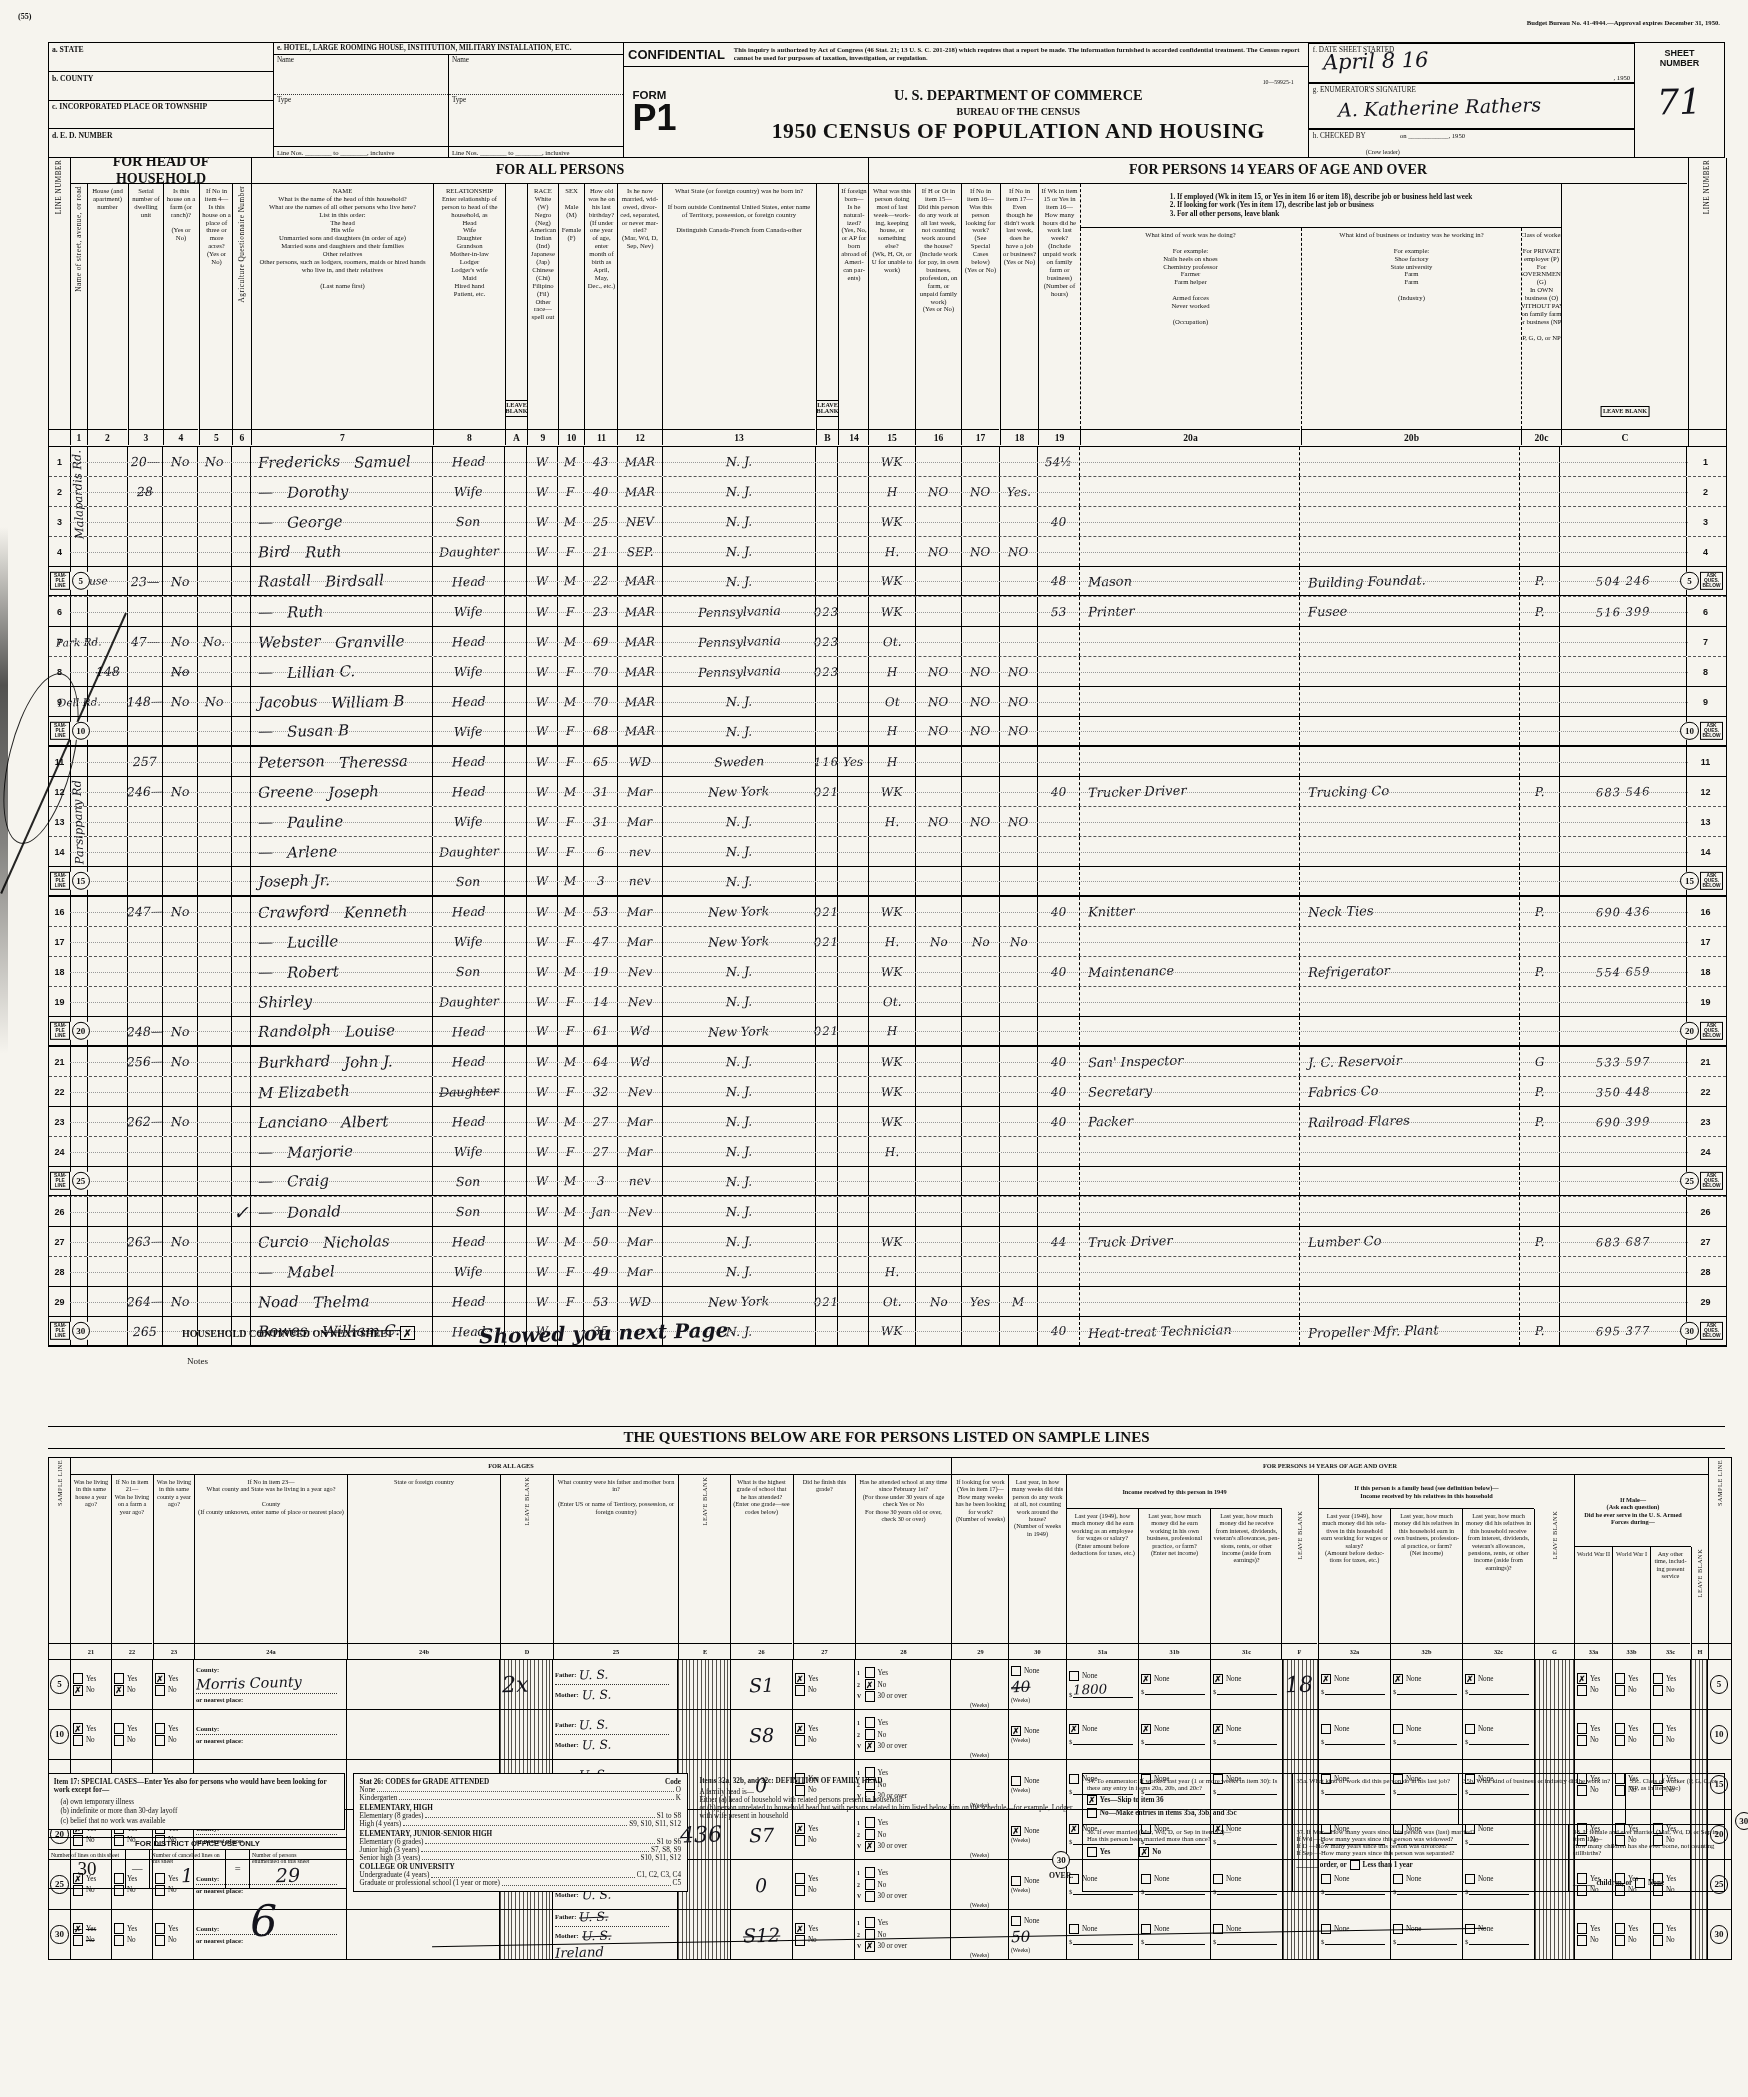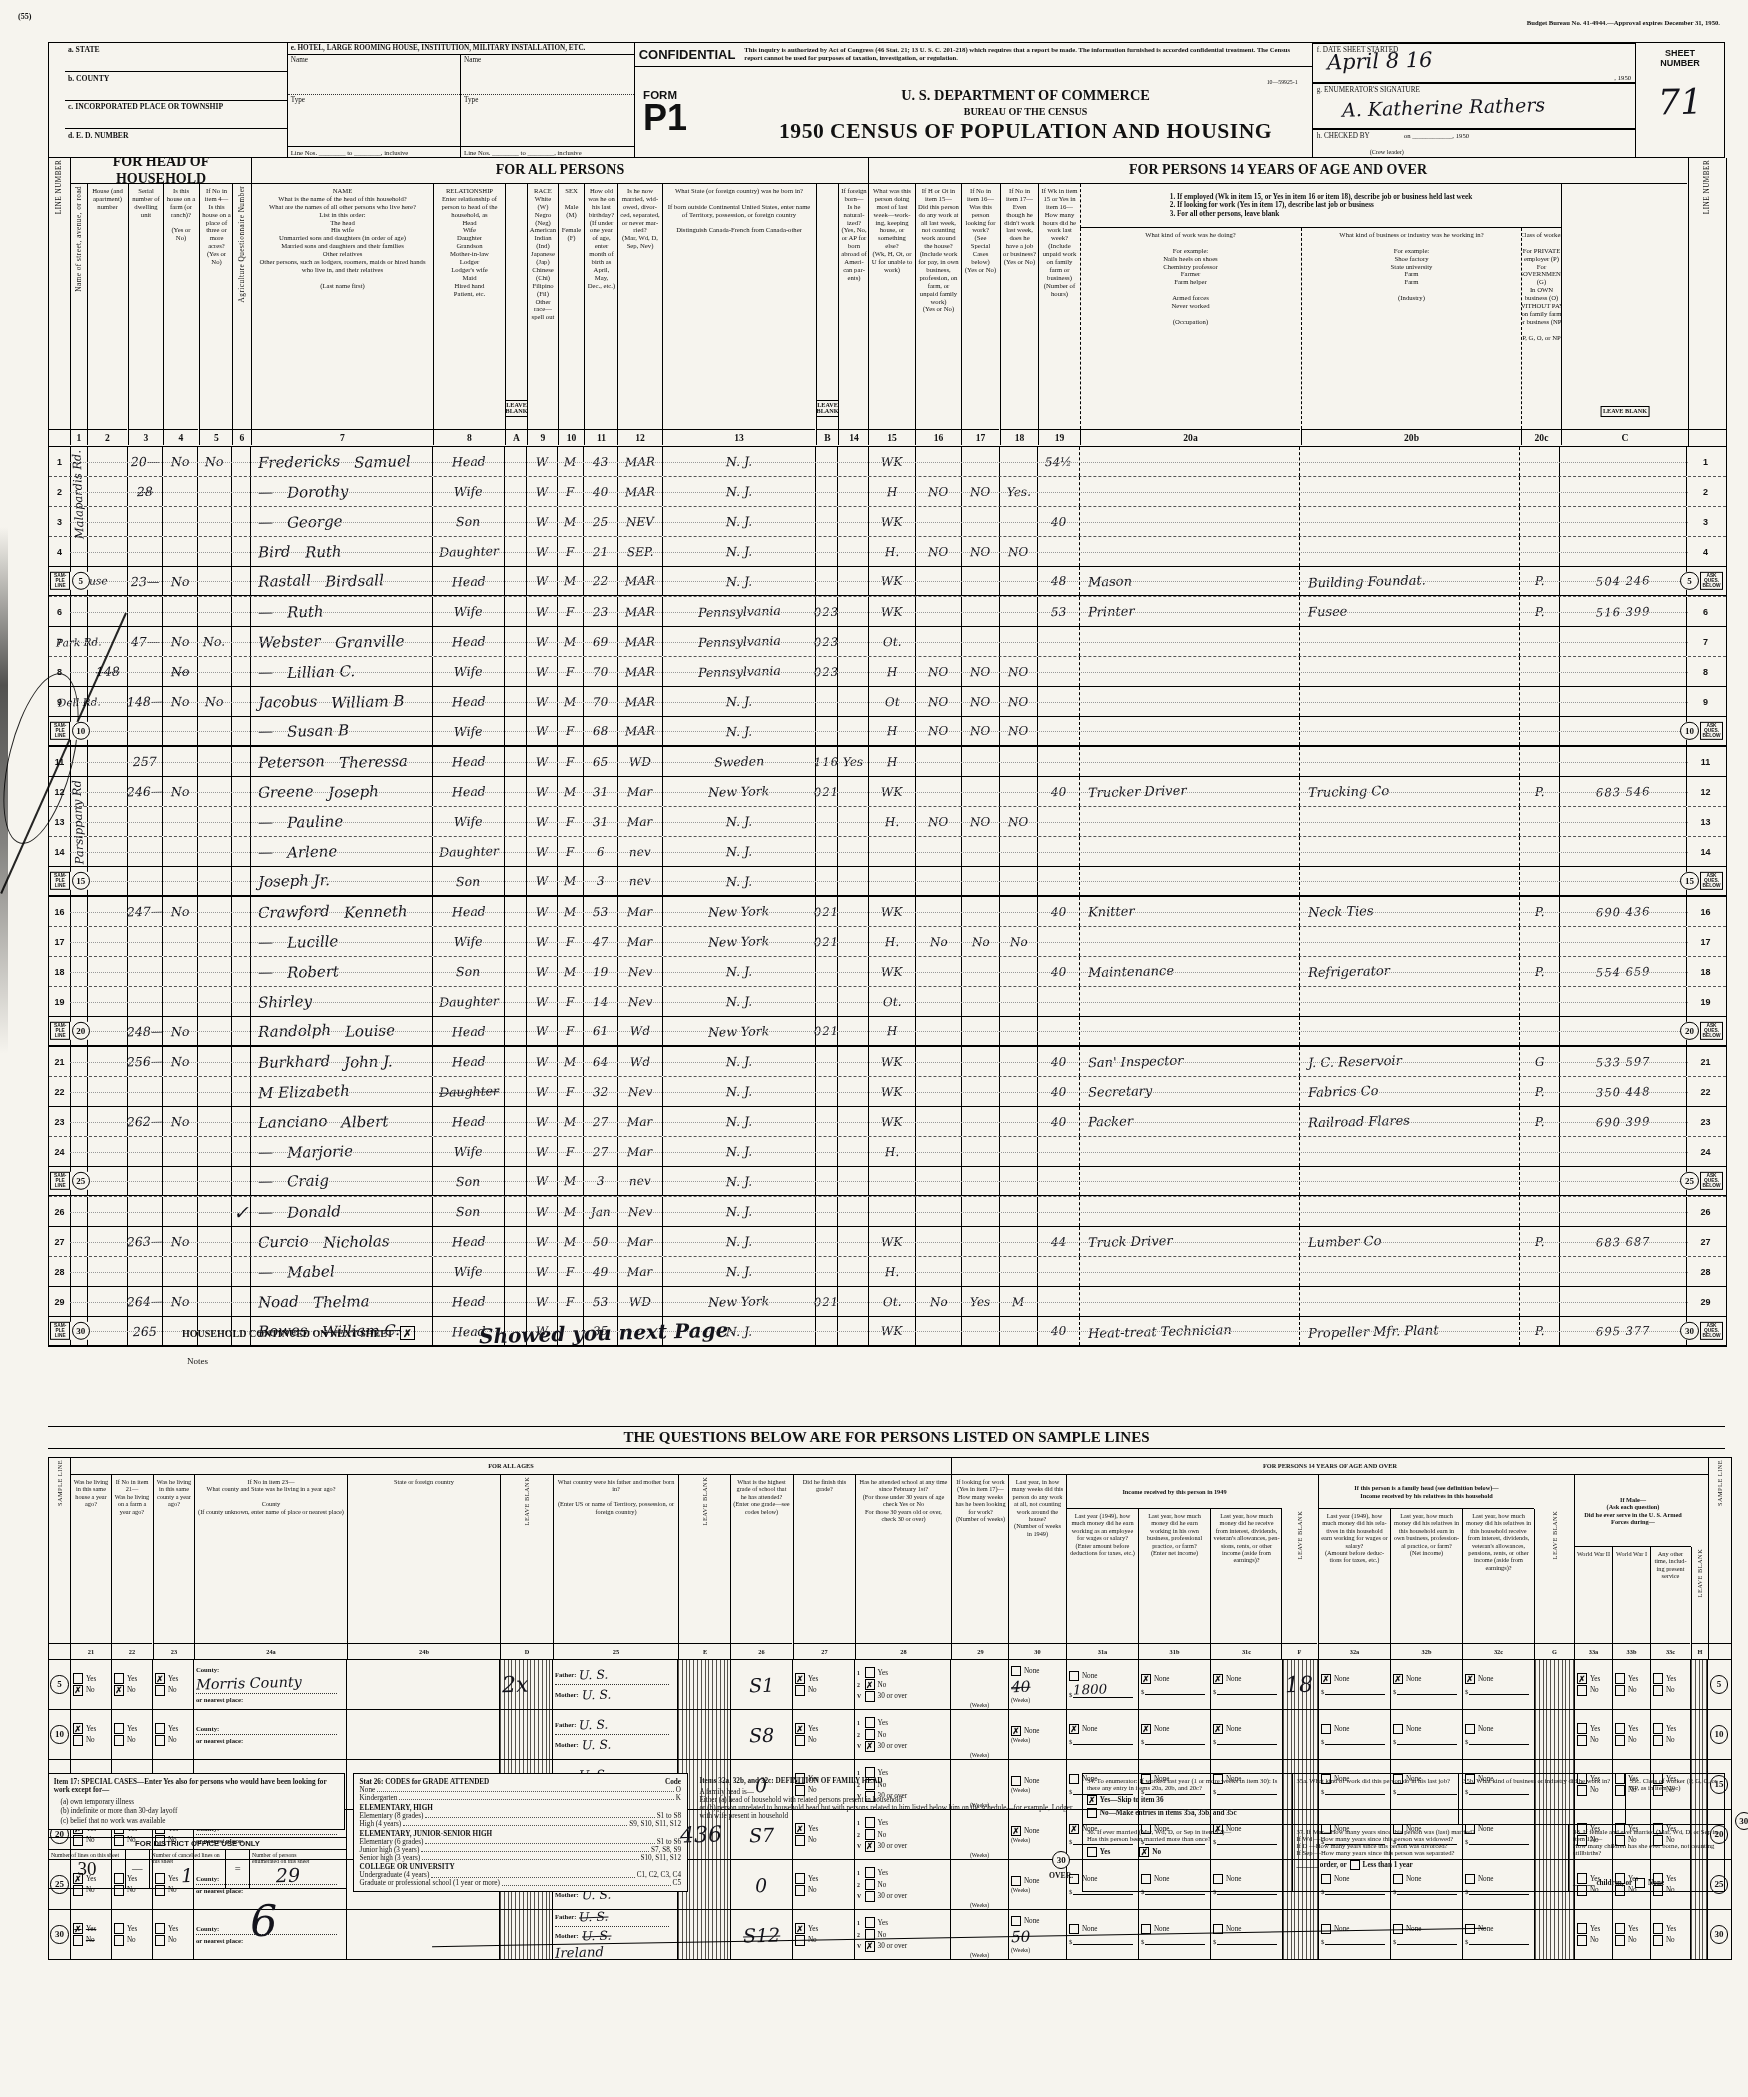--- a/index.html
+++ b/index.html
@@ -5,21 +5,21 @@
   html,body{margin:0;padding:0;background:#b8b5af;}
   .sheet{position:relative;width:1749px;height:2097px;background:#f6f4ee;font-family:"Liberation Serif",serif;color:#111;overflow:hidden;}
   .hw{font-family:"DejaVu Serif",serif;font-style:italic;color:#14141c;transform:rotate(-1.5deg);}
   .struck{text-decoration:line-through;text-decoration-thickness:1.4px;}
   .corner{position:absolute;left:18px;top:11.5px;font-weight:bold;font-size:8.1px;}
   .budget{position:absolute;right:29px;top:19px;font-size:6.7px;font-weight:bold;}
 
   
   .top{position:absolute;left:48px;top:42px;width:1677px;height:116px;border:1.4px solid #000;display:flex;box-sizing:border-box;background:#f6f4ee;}
   .top>div{border-right:1px solid #000;box-sizing:border-box;}
-  .geo{width:225px;display:flex;flex-direction:column;margin-left:16px;}
+  .geo{width:225px;display:flex;flex-direction:column;}
   .geo .grow{flex:1;border-bottom:1px solid #000;padding:1.9px 2.9px;font-weight:bold;font-size:7.7px;}
   .geo .grow:last-child{border-bottom:none;}
   .hotel{width:350px;display:flex;flex-direction:column;font-size:7.2px;}
   .hotel .ht{font-weight:bold;border-bottom:1px solid #000;padding:1.4px 2.9px;font-size:7.2px;}
   .hotel .hcols{flex:1;display:flex;}
   .hotel .hcol{flex:1;display:flex;flex-direction:column;}
   .hotel .hcol:first-child{border-right:0.5px solid #000;}
   .hotel .hname{height:37px;border-bottom:0.5px dotted #333;padding:1px 2.9px;}
   .hotel .htype{flex:1;padding:1px 2.9px;}
   .hotel .hline{border-top:0.5px solid #000;padding:1.4px 2.9px;font-size:6.7px;}

